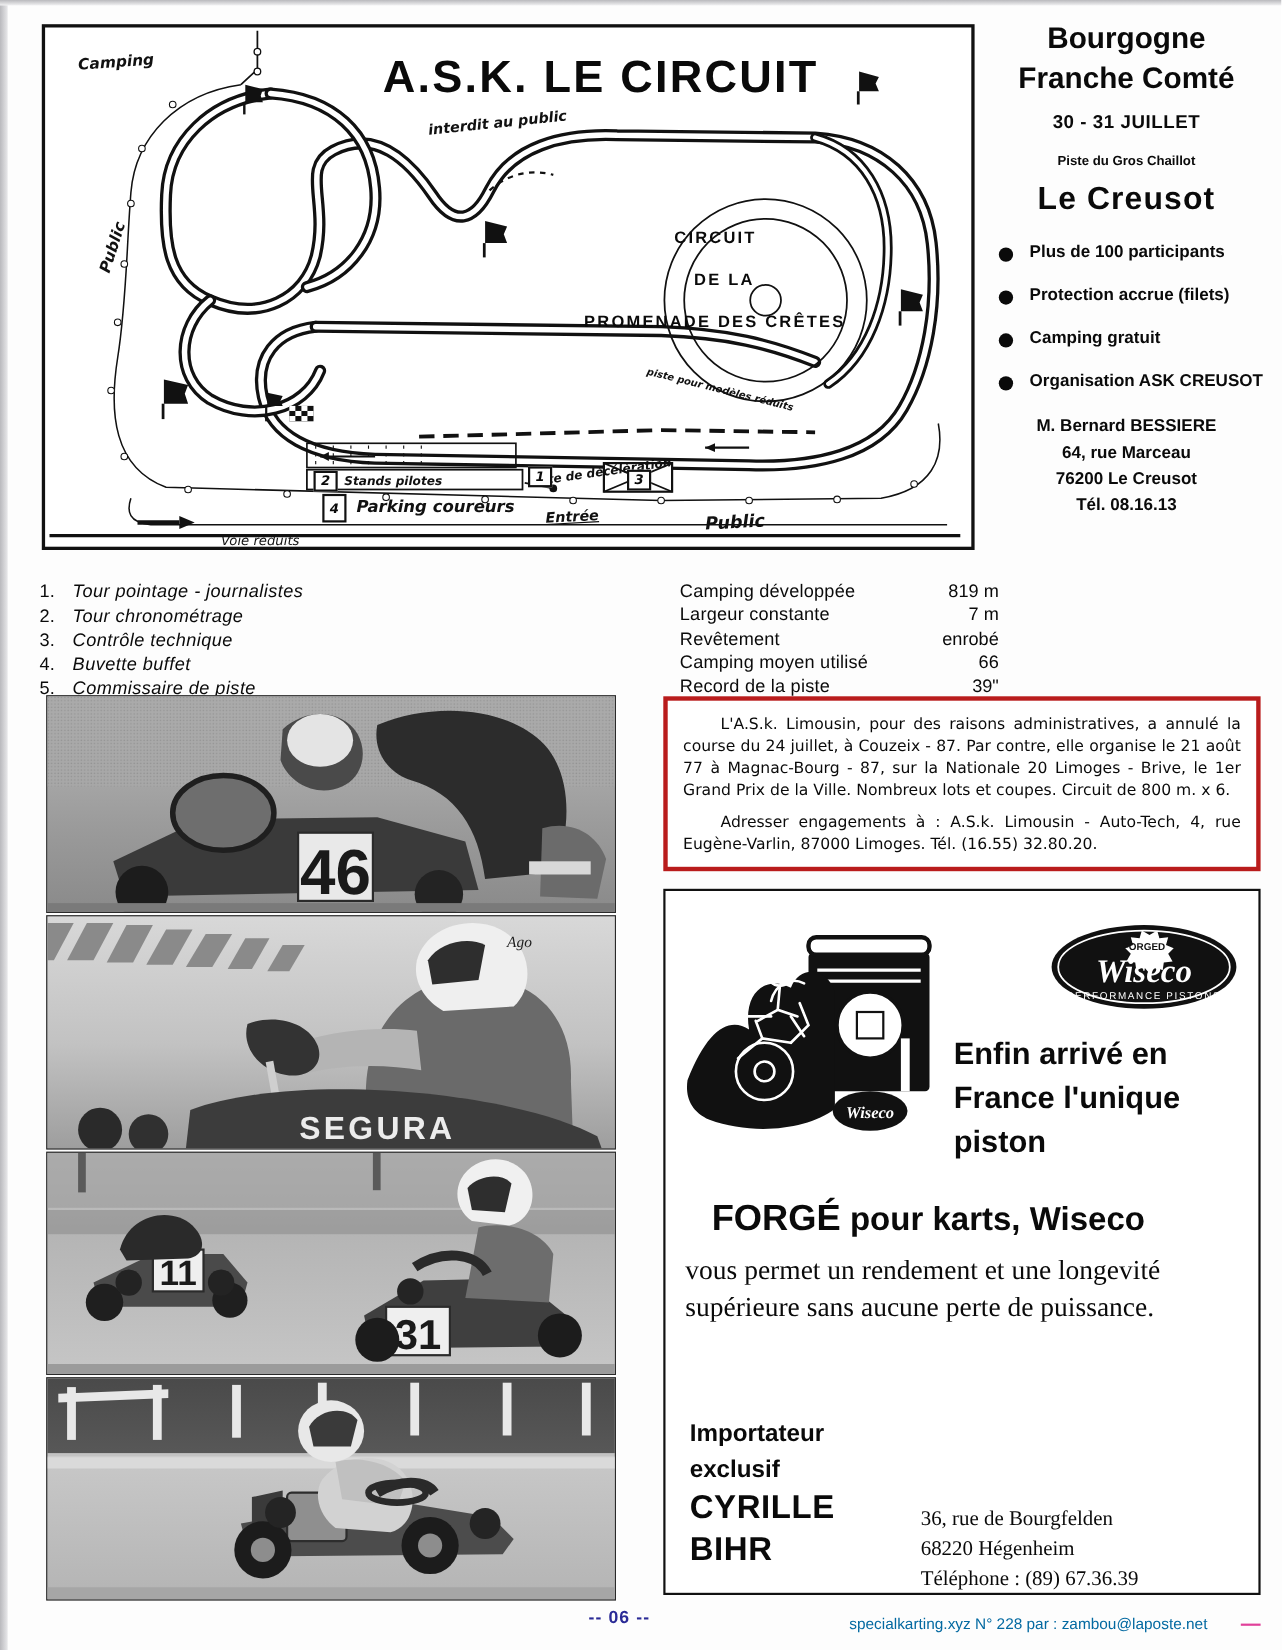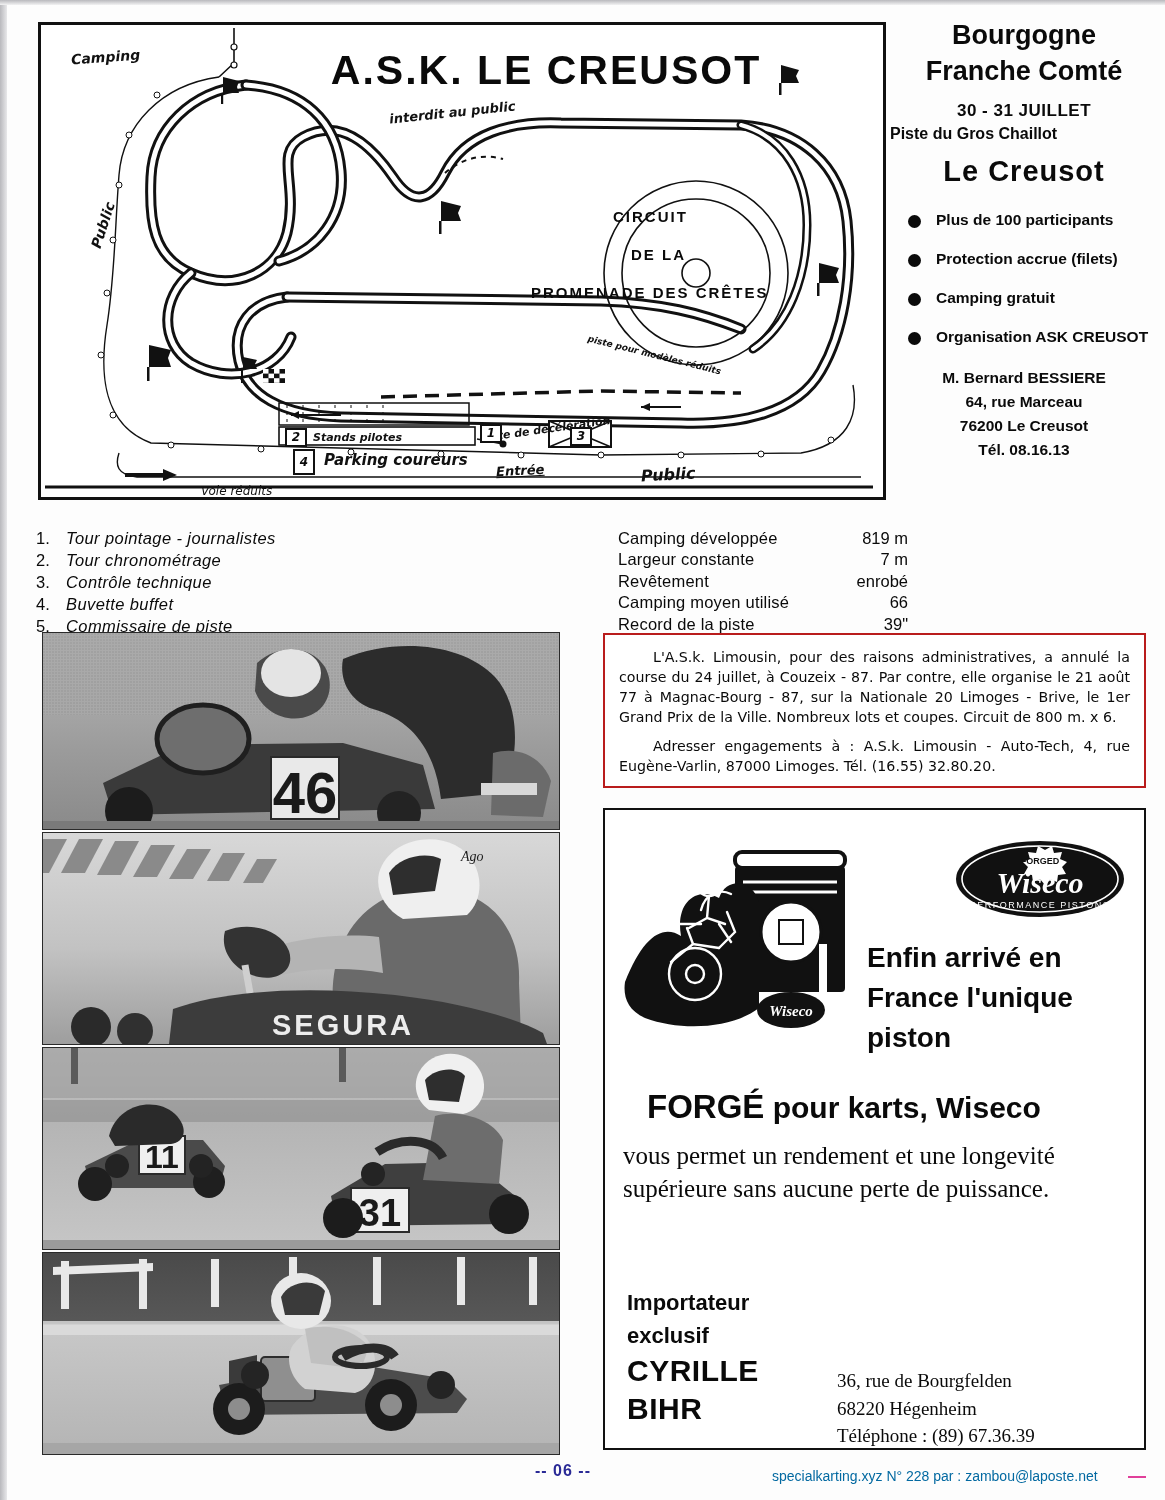--- a/index.html
+++ b/index.html
@@ -116,24 +116,25 @@
     font-size: 27px;
     font-weight: bold;
     letter-spacing: 0px;
     line-height: 1.32;
   }
   .promo .dates {
     text-align: center;
     font-size: 17px;
     font-weight: bold;
     letter-spacing: 0.5px;
-    margin-bottom: 4px;
+    margin-bottom: 18px;
   }
   .promo .piste {
-    font-size: 16px;
+    text-align: center;
+    font-size: 12px;
     font-weight: bold;
     margin-bottom: 12px;
   }
   .promo .city {
     text-align: center;
     font-size: 29px;
     font-weight: bold;
     letter-spacing: 1px;
     margin-bottom: 22px;
   }
@@ -183,21 +184,21 @@
   .specs .row { display: flex; justify-content: space-between; }
   .specs .k { letter-spacing: 0.2px; }
   .specs .v { text-align: right; min-width: 74px;}
 
   
   .notice {
     position: absolute;
     left: 603px; top: 633px;
     width: 543px;
     box-sizing: border-box;
-    border: 2px solid #b91c1c;
+    border: 4px solid #b91c1c;
     padding: 12px 14px 10px 14px;
     font-family: "DejaVu Sans", sans-serif;
     font-size: 14.2px;
     line-height: 1.42;
     text-align: justify;
     background: #fff;
   }
   .notice p { margin: 0; text-indent: 34px; }
   .notice p + p { margin-top: 8px; }
 
@@ -446,21 +447,21 @@
 
       <path d="M78 428 C 74 440, 76 450, 96 452 L 820 452" stroke="#111" stroke-width="1.4" fill="none"></path>
       <path d="M4 462 L 832 462" stroke="#111" stroke-width="3"></path>
       <path d="M84 450 L 122 450" stroke="#111" stroke-width="4"></path>
       <path d="M122 444 l 14 6 l -14 6 z" fill="#111"></path>
 
       <circle cx="462" cy="419" r="3.5" fill="#111"></circle>
       <path d="M462 419 L 436 414" stroke="#111" stroke-width="1.6"></path>
     </svg>
 
-    <div class="map-title">A.S.K. LE CREUSOT</div>
+    <div class="map-title">A.S.K. LE CIRCUIT</div>
 
     <div class="hand lbl-camping">Camping</div>
     <div class="hand lbl-interdit">interdit au public</div>
     <div class="hand lbl-public-left">Public</div>
     <div class="hand lbl-public-bottom">Public</div>
     <div class="hand lbl-entree">Entrée</div>
     <div class="hand lbl-parking">Parking coureurs</div>
     <div class="hand lbl-stands">Stands pilotes</div>
     <div class="hand lbl-decel">Piste de décélération</div>
     <div class="hand lbl-voie">Voie réduits</div>

